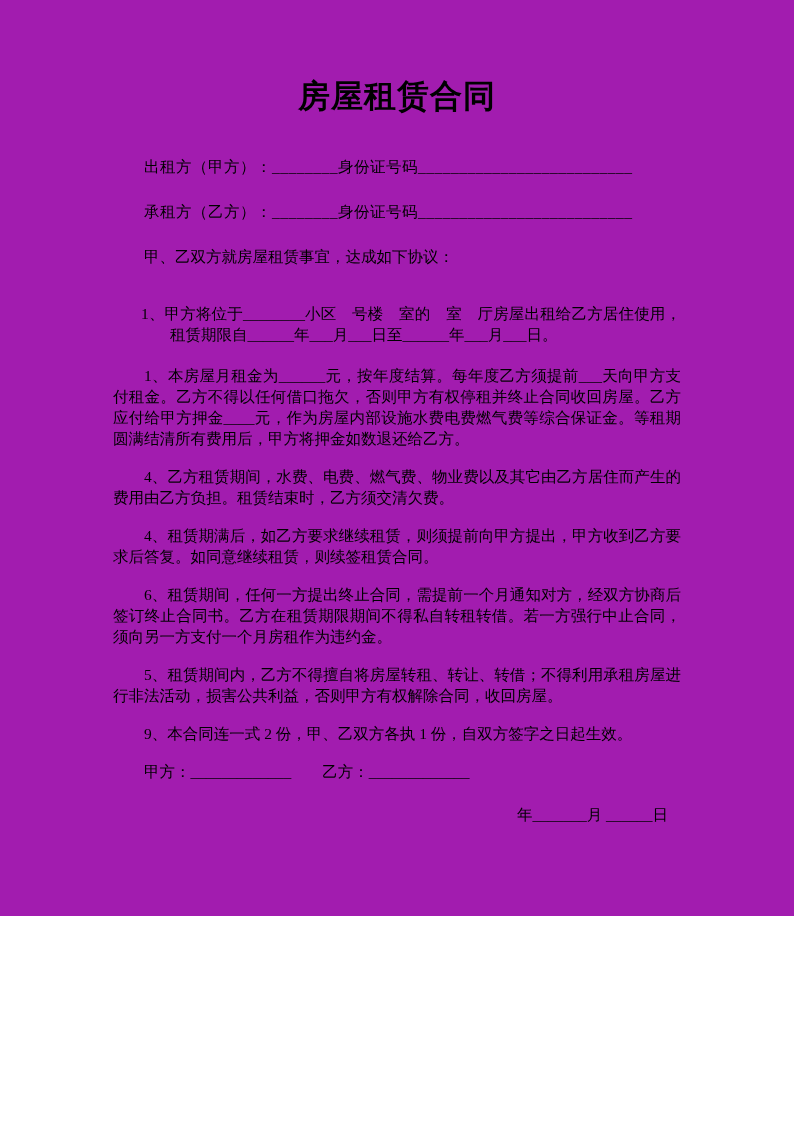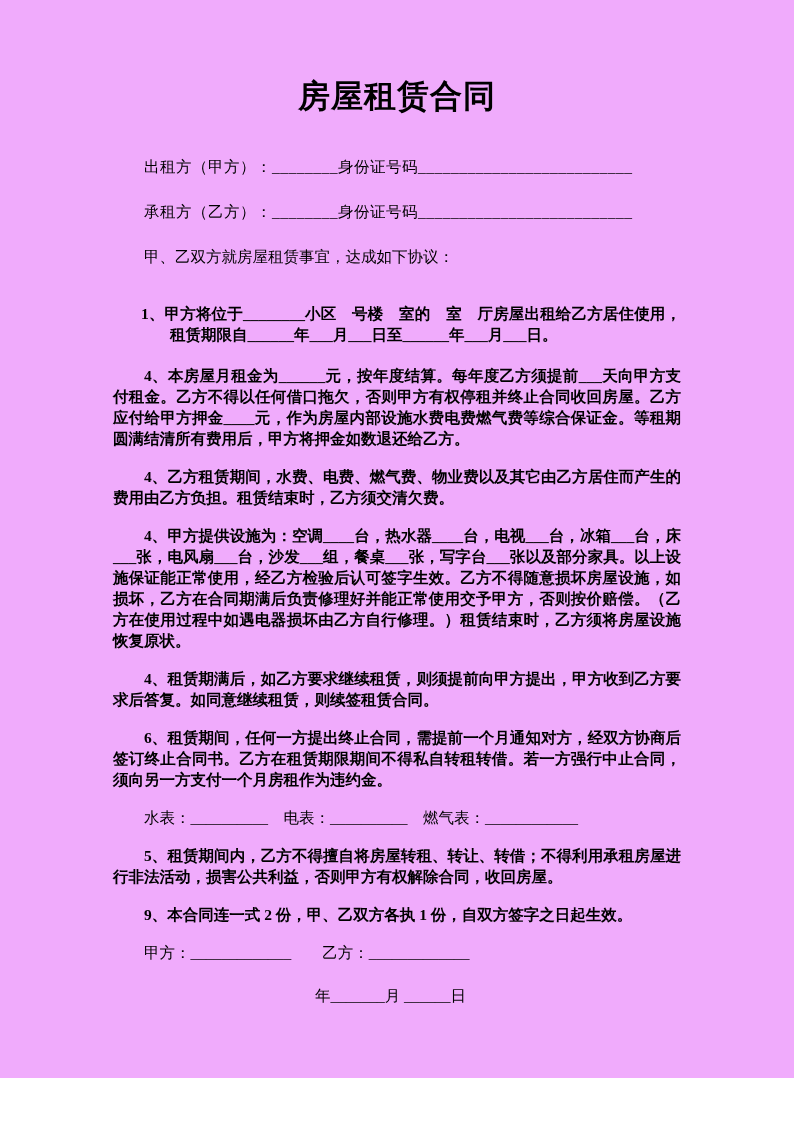--- a/index.html
+++ b/index.html
@@ -7,22 +7,22 @@
   body {
     width: 794px;
     height: 1123px;
     margin: 0 auto;
     font-family: "Liberation Serif", "DejaVu Serif", serif;
     color: #000000;
     overflow: hidden;
   }
   .page {
     width: 794px;
-    height: 1078px;
-    background: #f0abfc;
+    height: 916px;
+    background: #a21caf;
     padding: 76px 113px 40px 113px;
   }
   .title {
     text-align: center;
     font-size: 32px;
     line-height: 40px;
     font-weight: bold;
     letter-spacing: 1px;
     margin-bottom: 40px;
   }
@@ -38,61 +38,58 @@
     letter-spacing: 0.5px;
   }
   .intro {
     text-indent: 2em;
     margin-top: 8px;
     margin-bottom: 36px;
   }
   .clause {
     text-indent: 2em;
     margin-bottom: 17px;
-    font-weight: bold;
   }
   .clause.hang {
     margin-left: 57px;
     text-indent: -29px;
     margin-bottom: 20px;
   }
   .meters {
     text-indent: 2em;
     margin-bottom: 17px;
   }
   .signatures {
     text-indent: 2em;
     margin-top: 4px;
     margin-bottom: 22px;
   }
   .date {
-    text-align: center;
+    text-align: right;
     padding-right: 13px;
     margin-top: 20px;
   }
 </style>
 </head>
 <body>
 
 <div class="page">
   <h1 class="title">房屋租赁合同</h1>
 
   <p class="party">出租方（甲方）：________身份证号码__________________________</p>
   <p class="party">承租方（乙方）：________身份证号码__________________________</p>
 
   <p class="intro">甲、乙双方就房屋租赁事宜，达成如下协议：</p>
 
   <p class="clause hang">1、甲方将位于________小区　号楼　室的　室　厅房屋出租给乙方居住使用，租赁期限自______年___月___日至______年___月___日。</p>
-  <p class="clause">4、本房屋月租金为______元，按年度结算。每年度乙方须提前___天向甲方支付租金。乙方不得以任何借口拖欠，否则甲方有权停租并终止合同收回房屋。乙方应付给甲方押金____元，作为房屋内部设施水费电费燃气费等综合保证金。等租期圆满结清所有费用后，甲方将押金如数退还给乙方。</p>
+  <p class="clause">1、本房屋月租金为______元，按年度结算。每年度乙方须提前___天向甲方支付租金。乙方不得以任何借口拖欠，否则甲方有权停租并终止合同收回房屋。乙方应付给甲方押金____元，作为房屋内部设施水费电费燃气费等综合保证金。等租期圆满结清所有费用后，甲方将押金如数退还给乙方。</p>
   <p class="clause">4、乙方租赁期间，水费、电费、燃气费、物业费以及其它由乙方居住而产生的费用由乙方负担。租赁结束时，乙方须交清欠费。</p>
-  <p class="clause">4、甲方提供设施为：空调____台，热水器____台，电视___台，冰箱___台，床___张，电风扇___台，沙发___组，餐桌___张，写字台___张以及部分家具。以上设施保证能正常使用，经乙方检验后认可签字生效。乙方不得随意损坏房屋设施，如损坏，乙方在合同期满后负责修理好并能正常使用交予甲方，否则按价赔偿。（乙方在使用过程中如遇电器损坏由乙方自行修理。）租赁结束时，乙方须将房屋设施恢复原状。</p>
   <p class="clause">4、租赁期满后，如乙方要求继续租赁，则须提前向甲方提出，甲方收到乙方要求后答复。如同意继续租赁，则续签租赁合同。</p>
   <p class="clause">6、租赁期间，任何一方提出终止合同，需提前一个月通知对方，经双方协商后签订终止合同书。乙方在租赁期限期间不得私自转租转借。若一方强行中止合同，须向另一方支付一个月房租作为违约金。</p>
 
-  <p class="meters">水表：__________　电表：__________　燃气表：____________</p>
 
   <p class="clause">5、租赁期间内，乙方不得擅自将房屋转租、转让、转借；不得利用承租房屋进行非法活动，损害公共利益，否则甲方有权解除合同，收回房屋。</p>
   <p class="clause">9、本合同连一式 2 份，甲、乙双方各执 1 份，自双方签字之日起生效。</p>
 
   <p class="signatures">甲方：_____________　　乙方：_____________</p>
 
   <p class="date">年_______月 ______日</p>
 </div>
 
 </body></html>

